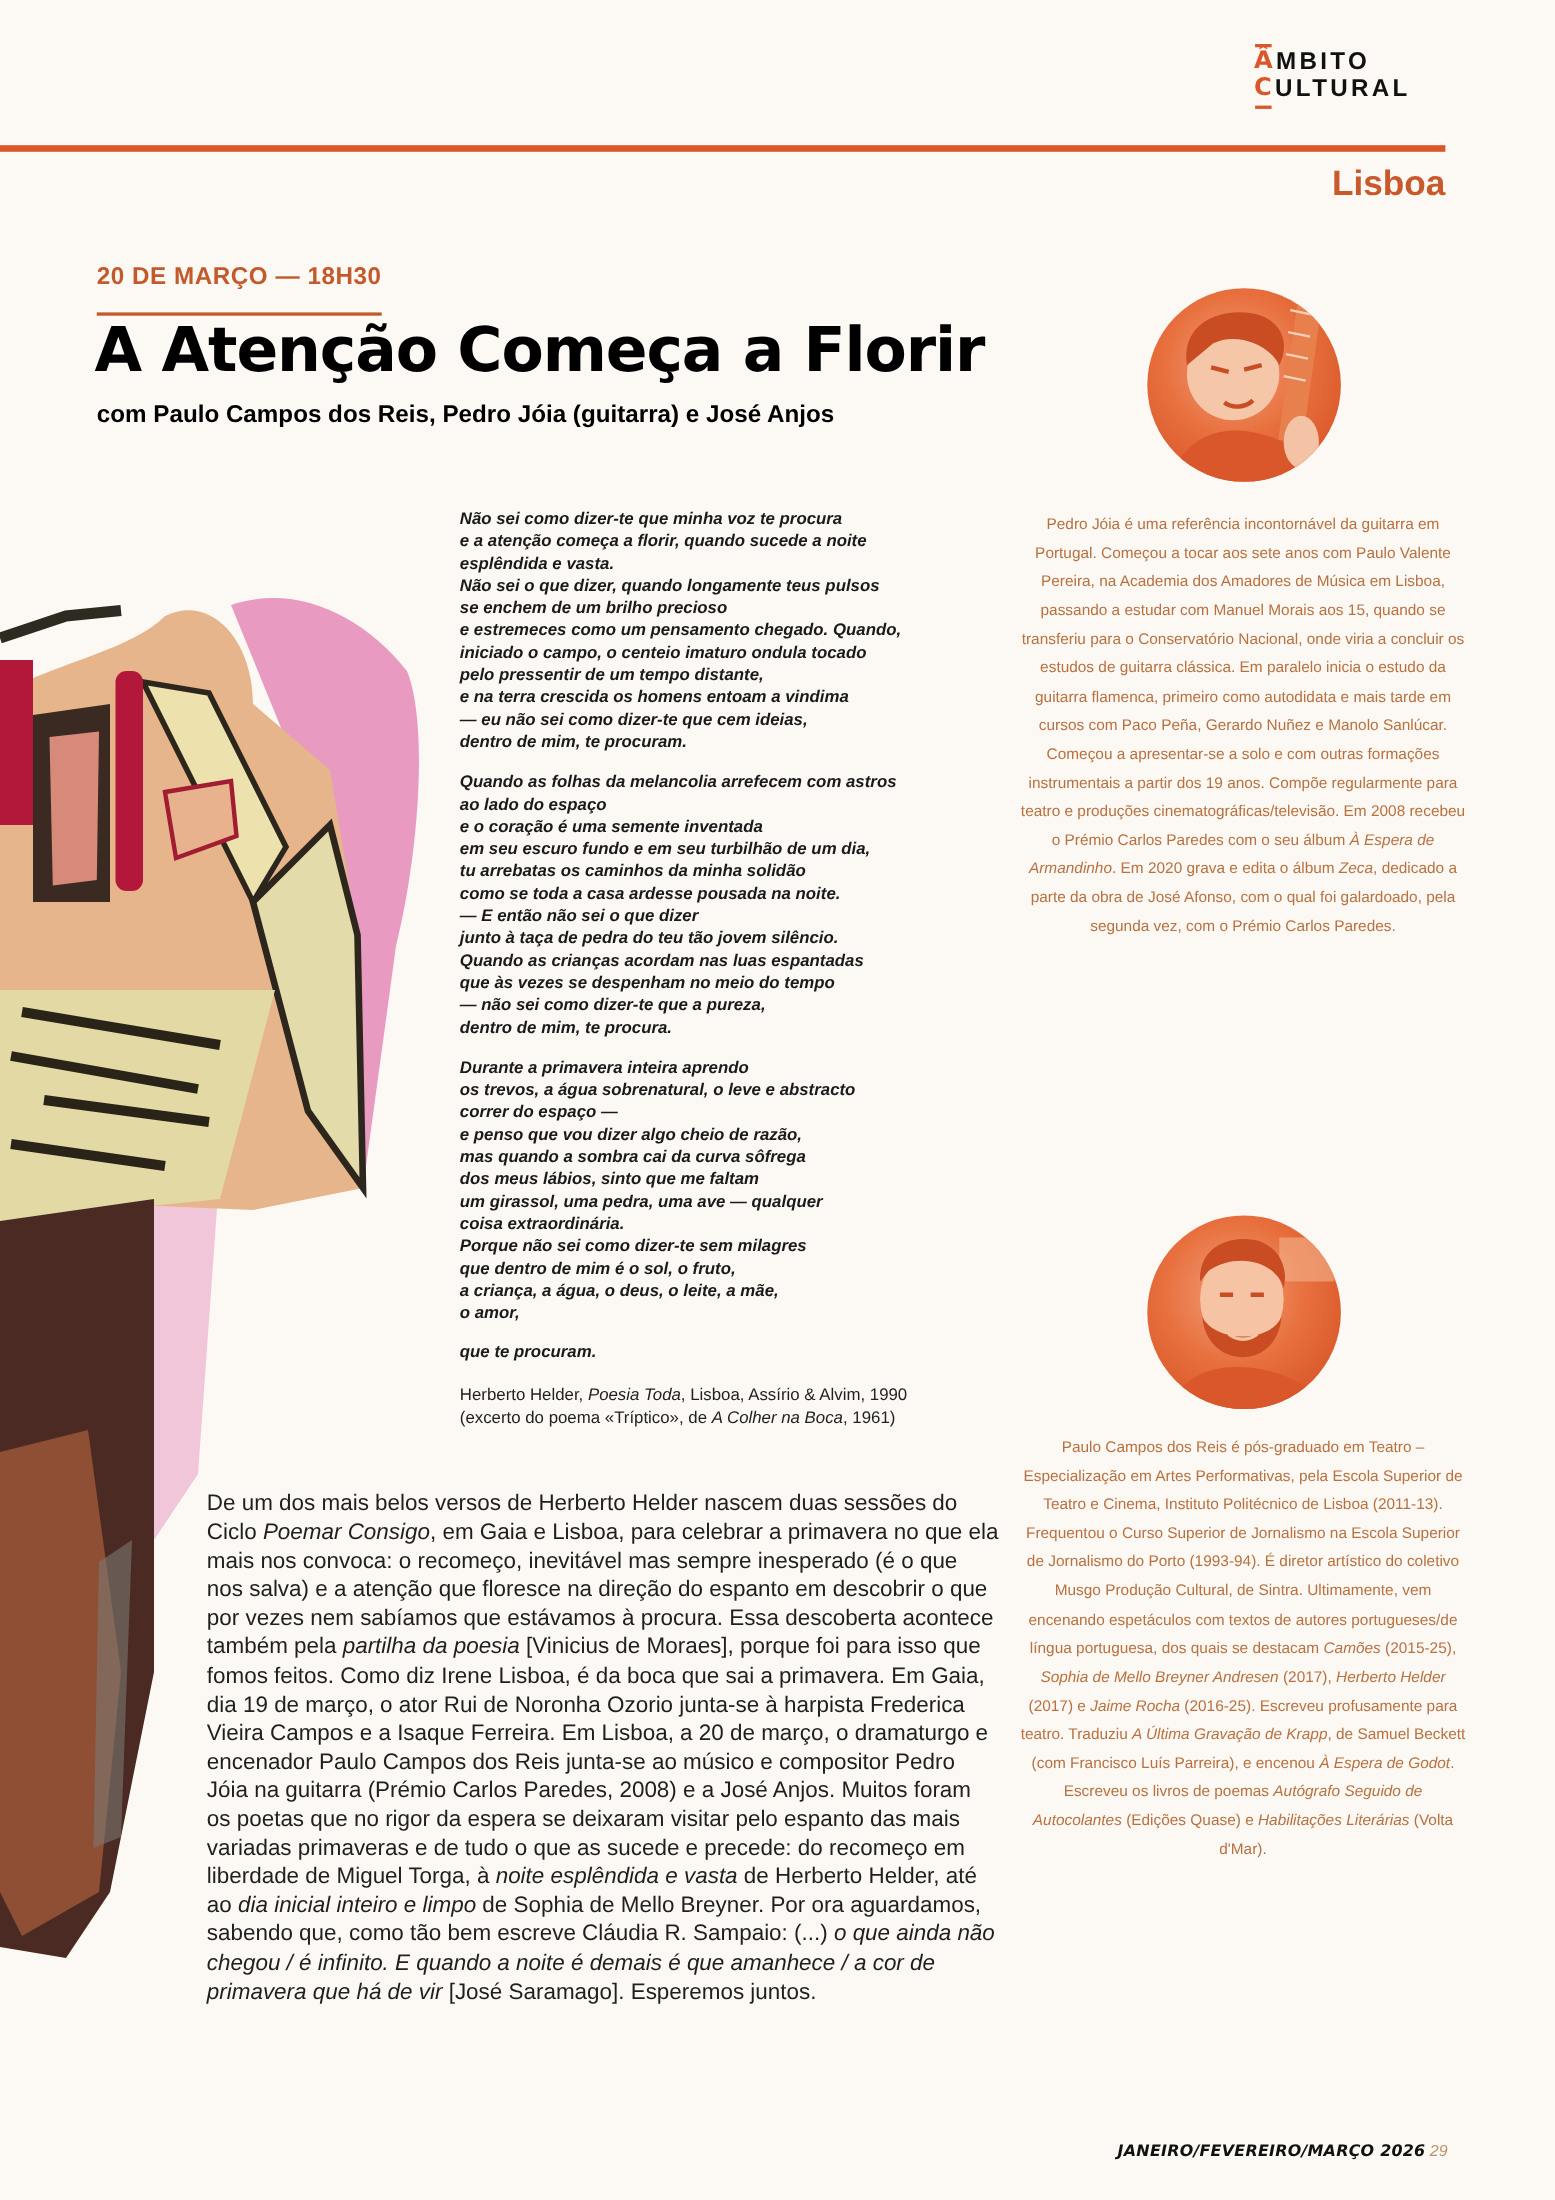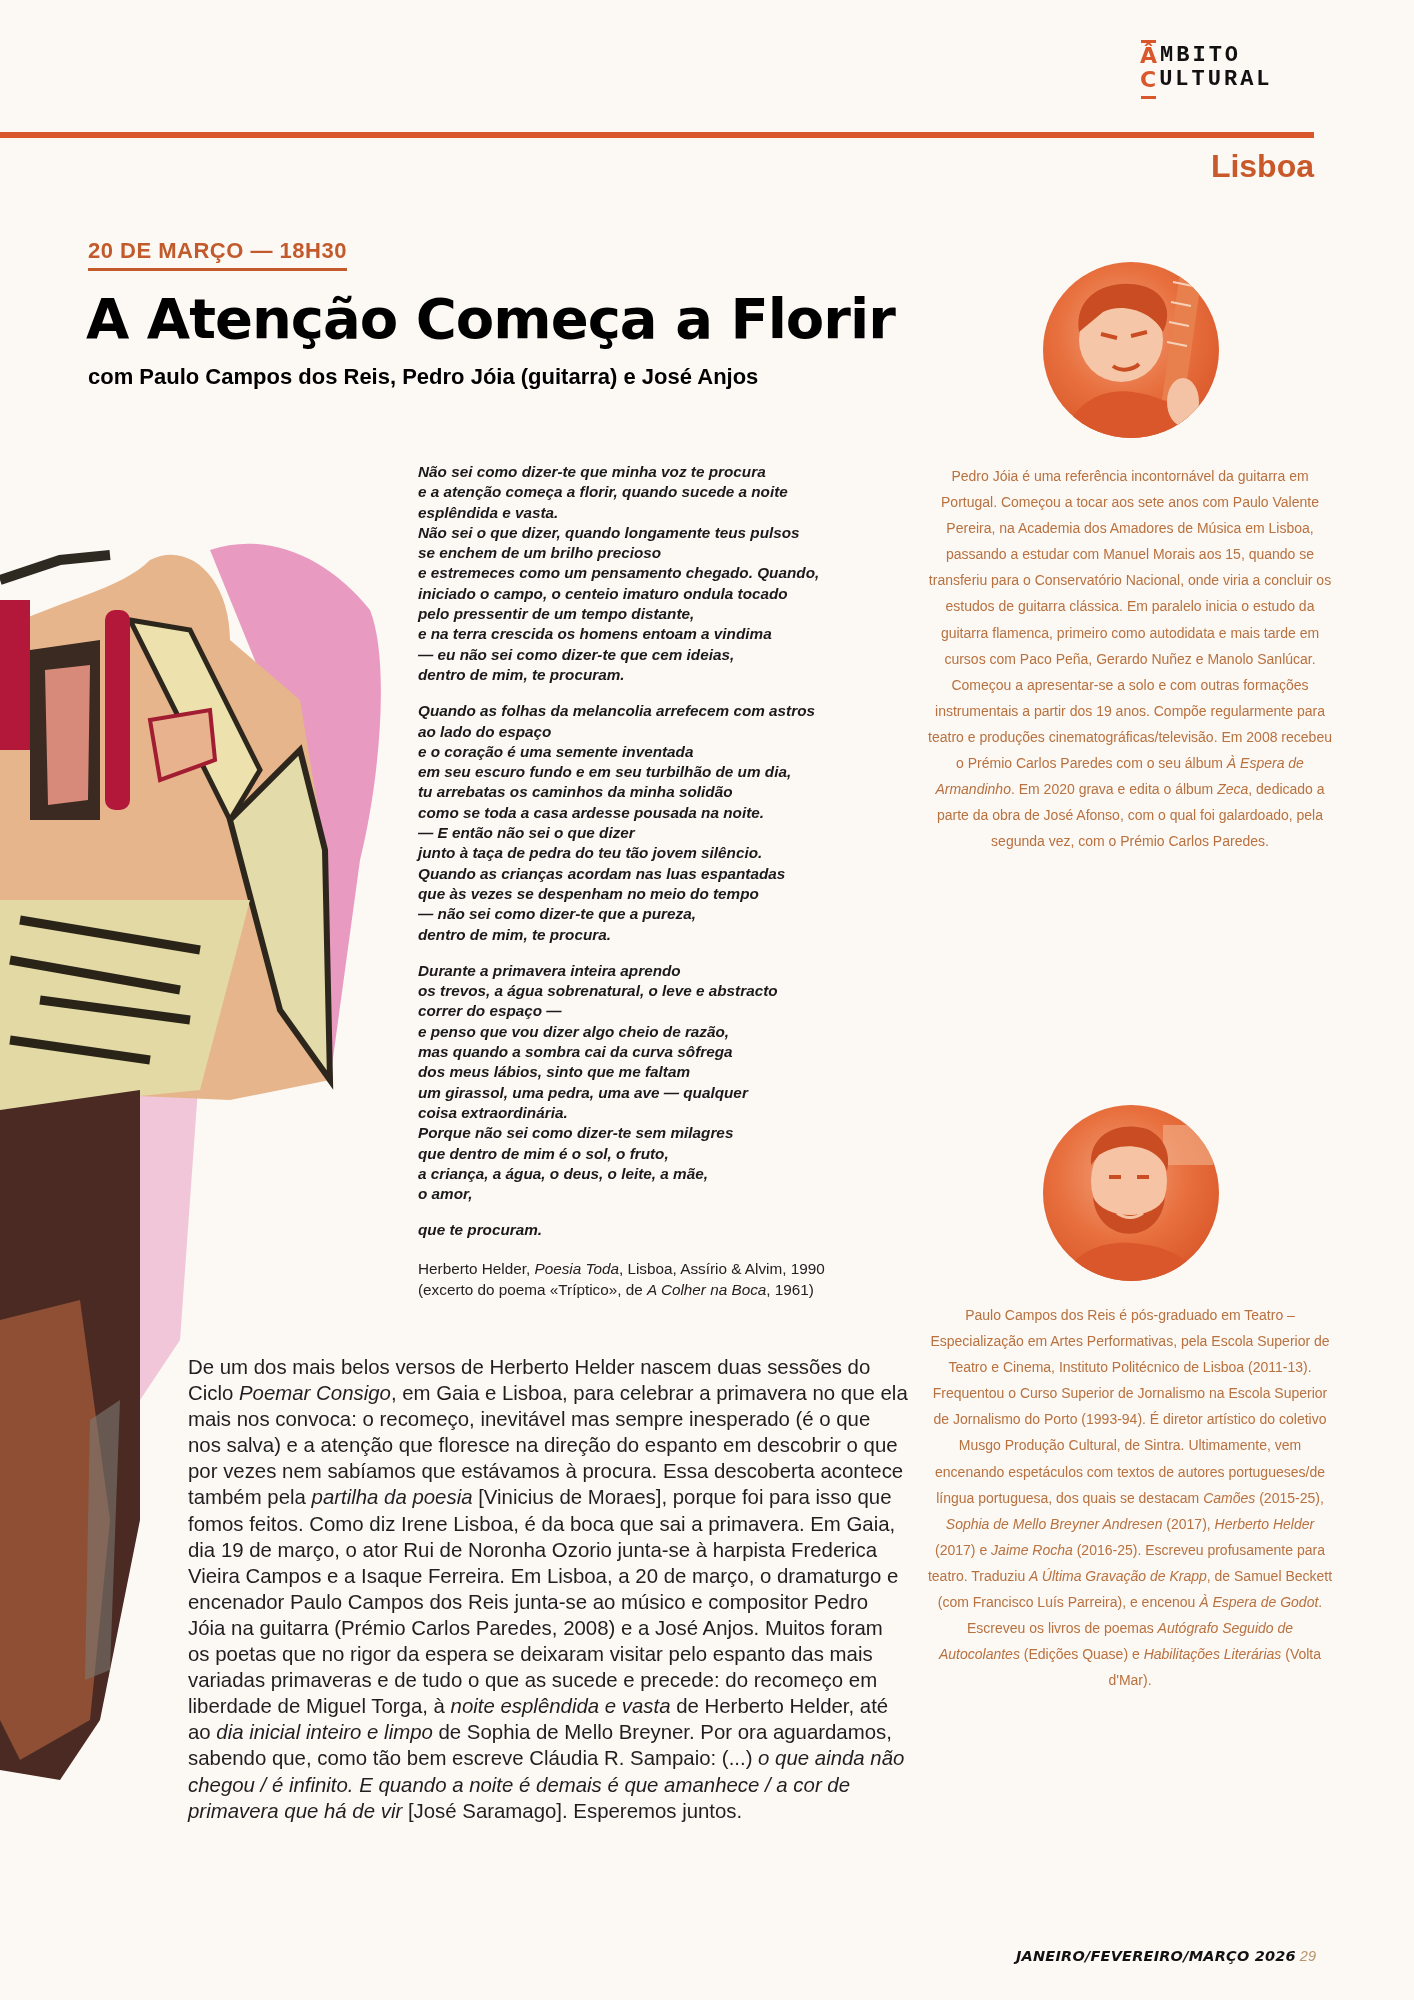--- a/index.html
+++ b/index.html
@@ -11,27 +11,27 @@
     font-family: "Liberation Sans", sans-serif;
     color: #1a1a1a;
   }
   .abs { position: absolute; }
 
   
   .logo { left: 1140px; top: 44px; width: 180px; height: 58px; }
   .logo-row { display: flex; align-items: center; height: 24px; }
   .logo-letter { font-family: "DejaVu Sans", sans-serif; font-weight: 900; font-size: 22px; letter-spacing: 3px; line-height: 24px; }
   .logo-letter.accent { color: #d9572a; }
-  .logo-rest { font-family: Liberation Mono, monospace; font-weight: 900; font-size: 22px; letter-spacing: 3px; line-height: 24px; color: #111; }
+  .logo-rest { font-family: Liberation Sans, sans-serif; font-weight: 900; font-size: 22px; letter-spacing: 3px; line-height: 24px; color: #111; }
   .logo-bar { position: absolute; left: 1px; width: 15px; height: 3px; background: #d9572a; }
 
   .top-rule { left: 0; top: 132px; width: 1314px; height: 6px; background: #d9572a; }
   .section-label { right: 100px; top: 148px; font-size: 32px; font-weight: 700; color: #c9582a; }
 
-  .date { left: 88px; top: 238px; font-size: 22px; font-weight: 700; color: #c25a2c; letter-spacing: 0.5px; padding-bottom: 4px; border-bottom: 3px solid #c25a2c; }
+  .date { left: 88px; top: 238px; font-size: 22px; font-weight: 700; color: #c25a2c; letter-spacing: 0.5px; padding-bottom: 20px; border-bottom: 3px solid #c25a2c; }
   .title { left: 86px; top: 286px; font-family: "DejaVu Sans", sans-serif; font-weight: 900; font-size: 56px; letter-spacing: -1px; color: #000000; line-height: 66px; }
   .subtitle { left: 88px; top: 364px; font-size: 22px; font-weight: 700; color: #000000; }
 
   
   .portrait { width: 176px; height: 176px; border-radius: 50%; overflow: hidden;
     background: radial-gradient(circle at 45% 40%, #f2a07a 0%, #e8703e 45%, #d9572a 80%); }
   .portrait svg { width: 100%; height: 100%; display: block; }
   .portrait-1 { left: 1043px; top: 262px; }
   .portrait-2 { left: 1043px; top: 1105px; }
 

